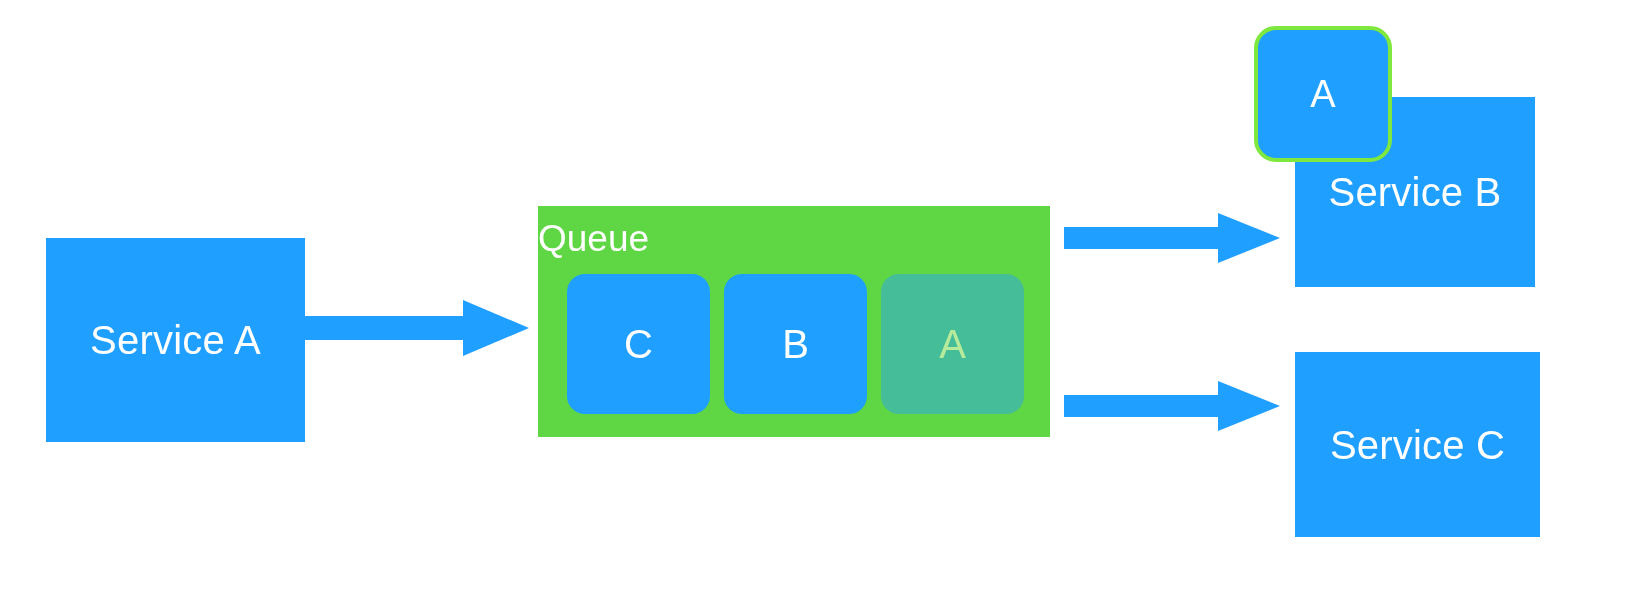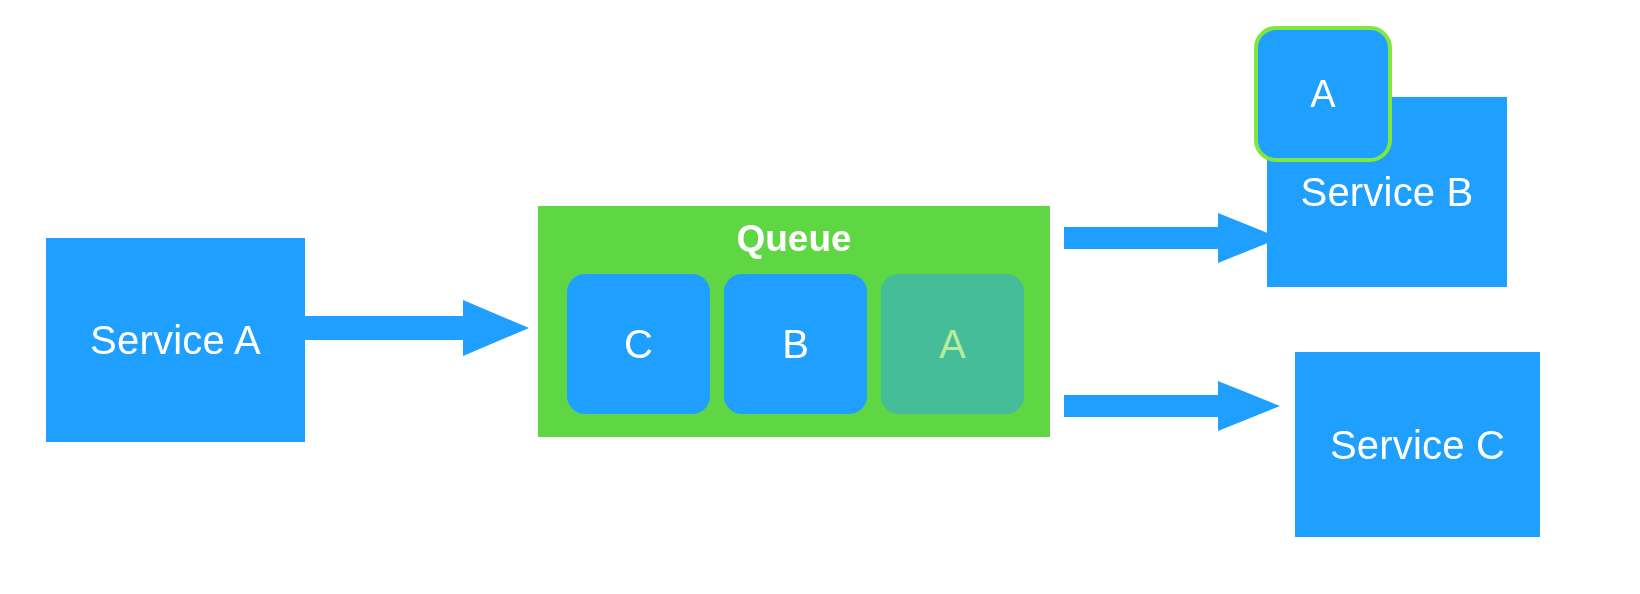--- a/index.html
+++ b/index.html
@@ -46,44 +46,43 @@
     --teal-text: #b7eb9c;
   }
 
   
   #service-a {
     left: 46px;  top: 238px;  width: 259px; height: 204px;
     background: #1f9fff;
     text-align: center;
   }
   #service-b {
-    left: 1267px; top: 97px;  width: 240px; height: 190px;
+    left: 1295px; top: 97px;  width: 240px; height: 190px;
     background: #1f9fff;
   }
   #service-c {
     left: 1295px; top: 352px; width: 245px; height: 185px;
     background: #1f9fff;
   }
 
   
   #queue-container {
     position: absolute;
     left: 538px; top: 206px;
     width: 512px; height: 231px;
     background: #5fd745;
   }
   #queue-title {
     position: absolute;
     top: 14px; left: 0; right: 0;
-    text-align: center;
+    text-align: left;
     color: #ffffff;
     font-size: 37px;
     line-height: 1;
     font-family: "Liberation Sans", sans-serif;
-    font-weight: bold;
   }
   #queue-items {
     position: absolute;
     left: 29px;
     top: 68px;
     display: flex;
     gap: 14px;
   }
   .queue-card {
     width: 143px;

